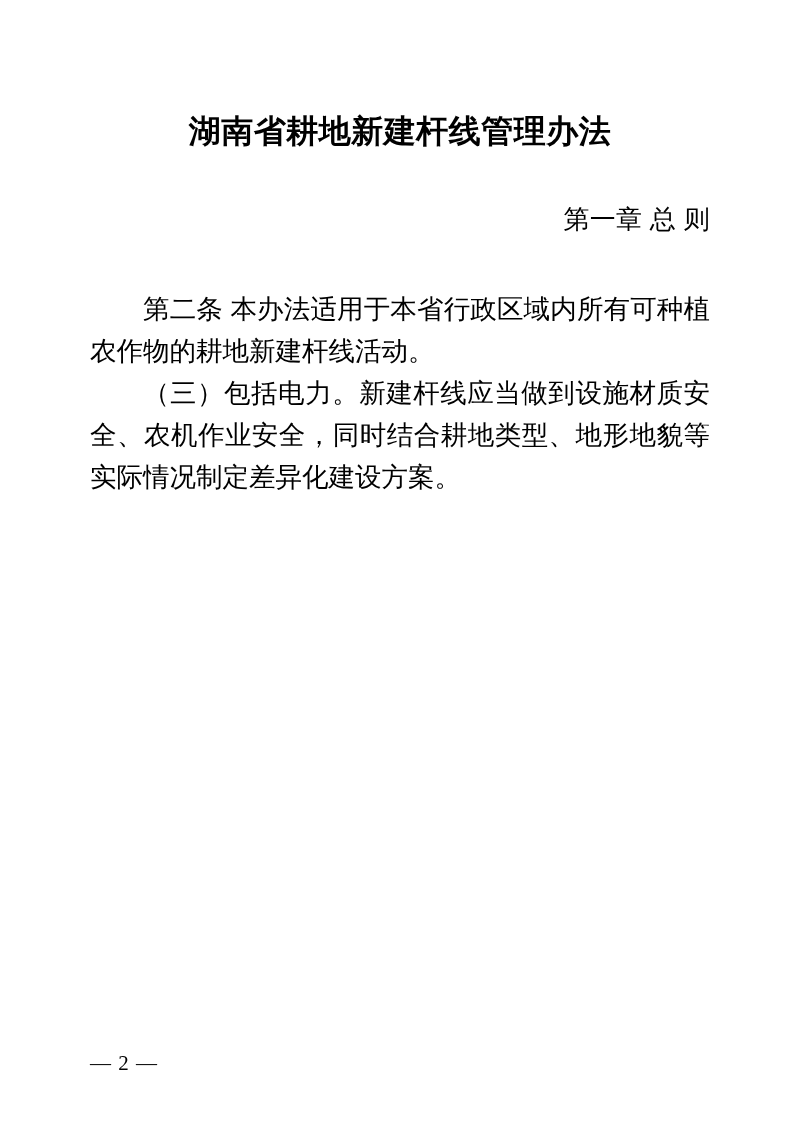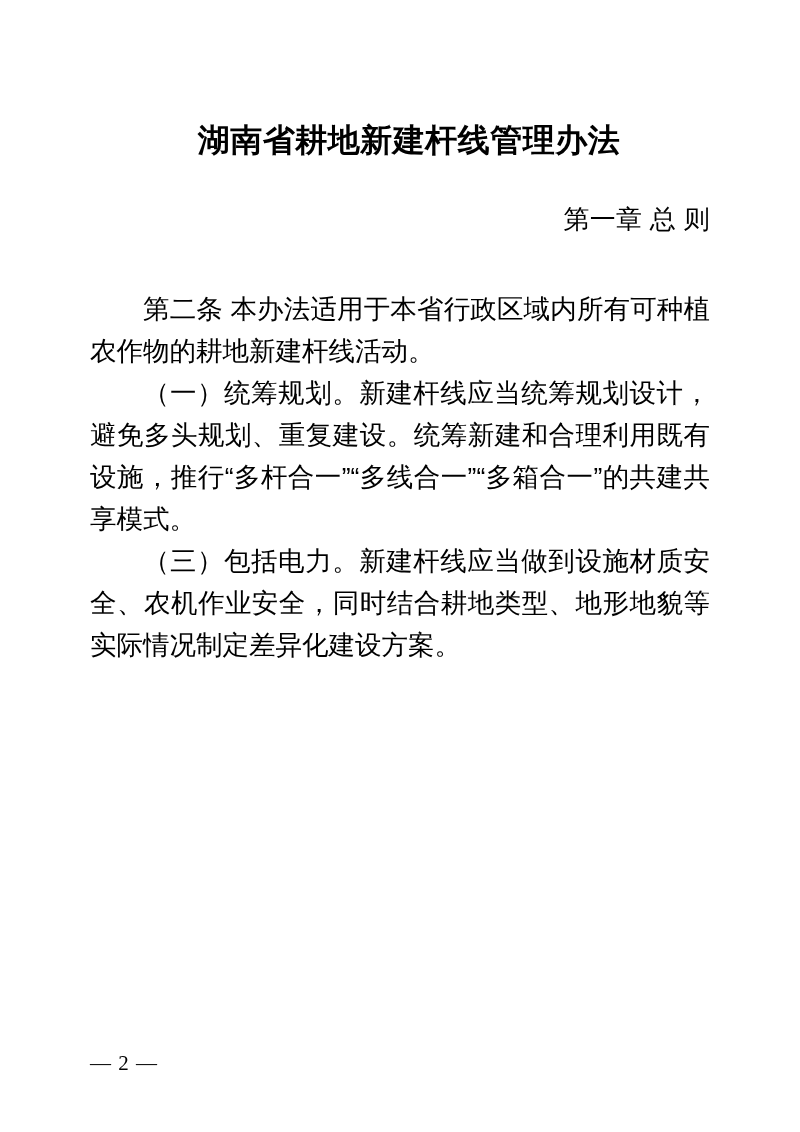--- a/index.html
+++ b/index.html
@@ -27,21 +27,21 @@
   }
 
   .content {
     position: absolute;
     left: 90px;
     top: 0;
     width: 620px;
   }
 
   .doc-title {
-    margin: 9px;
+    margin: 0;
     padding: 0;
     position: absolute;
     left: 0;
     top: 108px;
     width: 620px;
     text-align: center;
     font-size: 32px;
     line-height: 46px;
     font-weight: bold;
     letter-spacing: 0.5px;
@@ -99,20 +99,19 @@
 
 <div class="page">
   <div class="content">
 
     <h1 class="doc-title">湖南省耕地新建杆线管理办法</h1>
 
     <h2 class="chapter-heading">第一章 总 则</h2>
 
     <div class="body-block">
       <p class="para">第二条  本办法适用于本省行政区域内所有可种植农作物的耕地新建杆线活动。</p>
-      <p class="para">（一）统筹规划。新建杆线应当统筹规划设计，避免多头规划、重复建设。统筹新建和合理利用既有设施，推行“多杆合一”“多线合一”“多箱合一”的共建共享模式。</p>
       <p class="para">（三）包括电力。新建杆线应当做到设施材质安全、农机作业安全，同时结合耕地类型、地形地貌等实际情况制定差异化建设方案。</p>
     </div>
 
   </div>
 
   <div class="page-number">— 2 —</div>
 </div>
 
 </body></html>

